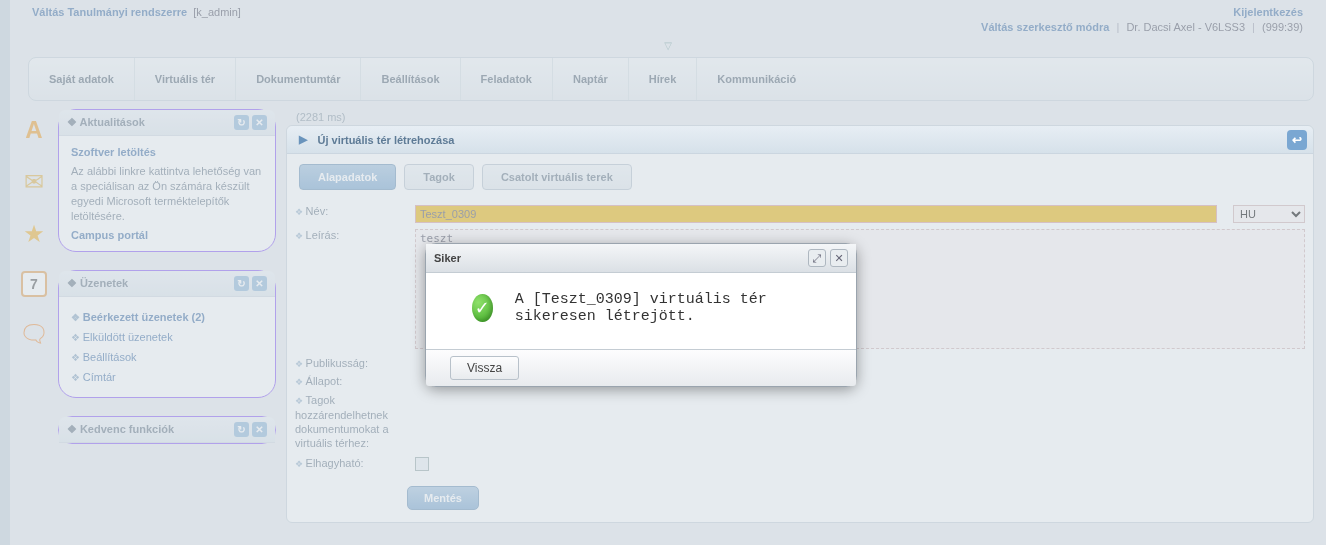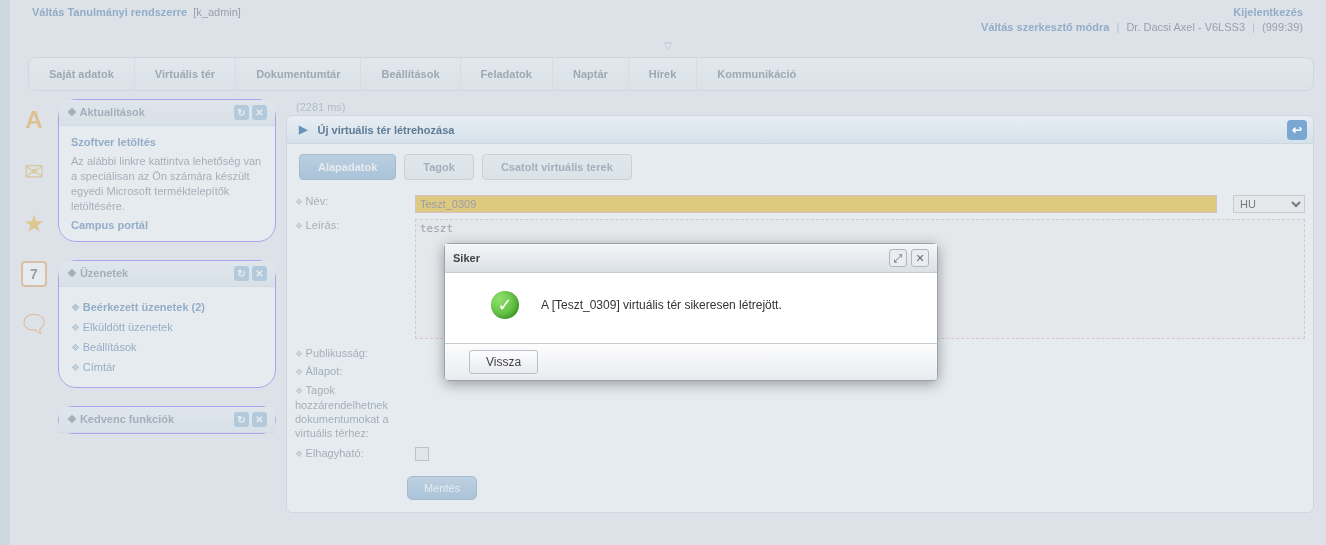--- a/index.html
+++ b/index.html
@@ -30,21 +30,21 @@
 .topbar .right div { margin-bottom: 3px; }
 .topbar .right span.sep { color: #99a; margin: 0 4px; }
 .toggle-down { text-align: center; color: #8aa; font-size: 10px; margin: 2px 0 6px; }
 
 .menubar {
   margin: 0 12px 8px 18px;
   background: linear-gradient(#f5f7f9, #e6ebef);
   border: 1px solid #c9d3db;
   border-radius: 8px;
   display: flex;
-  height: 34px;
+  height: 44px;
   align-items: center;
 }
 .menubar .mitem {
   padding: 0 20px;
   color: #5b6b7a;
   font-weight: bold;
   border-right: 1px solid #d8dfe5;
   height: 100%;
   display: flex;
   align-items: center;
@@ -182,40 +182,40 @@
   display: inline-block;
 }
 .btnprimary {
   margin: 10px 0 12px 120px;
   display: inline-block;
   padding: 5px 16px;
   background: linear-gradient(#a6c4df, #7ba7cf);
   border: 1px solid #6e95b8;
   border-radius: 5px;
   color: #fff;
-  font-weight: normal;
+  font-weight: bold;
 }
 
 
 .overlay {
   position: absolute;
   inset: 0;
   background: rgba(210,218,226,0.55);
   pointer-events: none;
 }
 
 
 .dialog {
   position: absolute;
-  left: 434px; top: 243px;
-  width: 494px;
+  left: 415px; top: 243px;
+  width: 432px;
   background: #fff;
   border: 1px solid #9aa4ae;
   box-shadow: 0 3px 14px rgba(0,0,0,0.35);
-  border-radius: 5px;
+  border-radius: 11px;
 }
 .dlg-h {
   background: linear-gradient(#f4f6f8, #dbe0e5);
   border-bottom: 1px solid #c4ccd3;
   padding: 5px 8px;
   display: flex;
   align-items: center;
   justify-content: space-between;
 }
 .dlg-h .t { font-weight: bold; color: #444; }
@@ -233,21 +233,21 @@
 .checkmark {
   width: 28px; height: 28px;
   background: radial-gradient(circle at 30% 30%, #8fe06b, #3eaa25);
   border-radius: 50%;
   color: #fff;
   display:flex; align-items:center; justify-content:center;
   font-size: 18px;
   box-shadow: inset -2px -2px 4px rgba(0,0,0,0.2);
   margin-left: 30px;
 }
-.dlg-b .msg { color: #333; font-size: 12px; }
+.dlg-b .msg { color: #333; font-size: 15px; font-family: Liberation Mono, monospace; }
 .dlg-f {
   border-top: 1px solid #c4ccd3;
   padding: 6px 24px;
   background: linear-gradient(#fdfdfe, #e8ebee);
   border-radius: 0 0 3px 3px;
 }
 .dlg-f .btn {
   padding: 4px 16px;
   background: linear-gradient(#fdfdfe, #e8ebee);
   border: 1px solid #b8c1ca;

